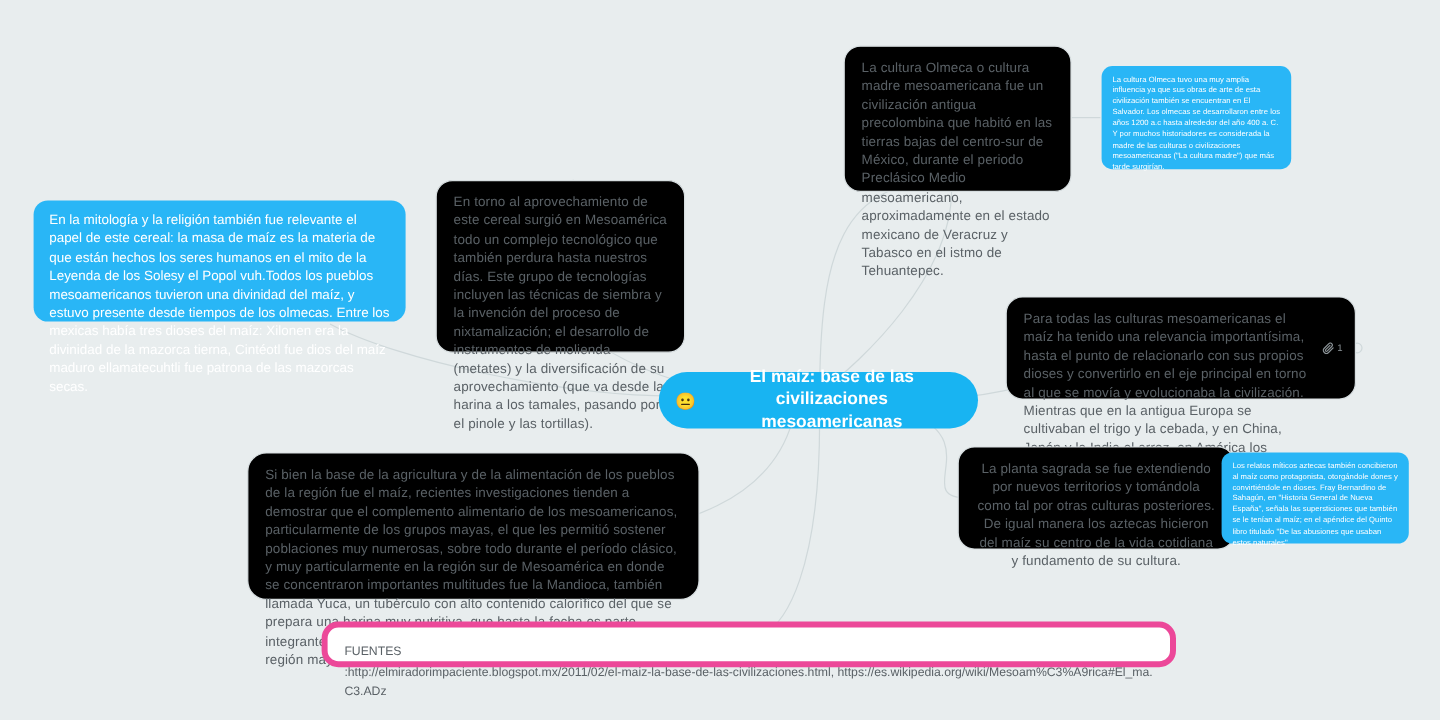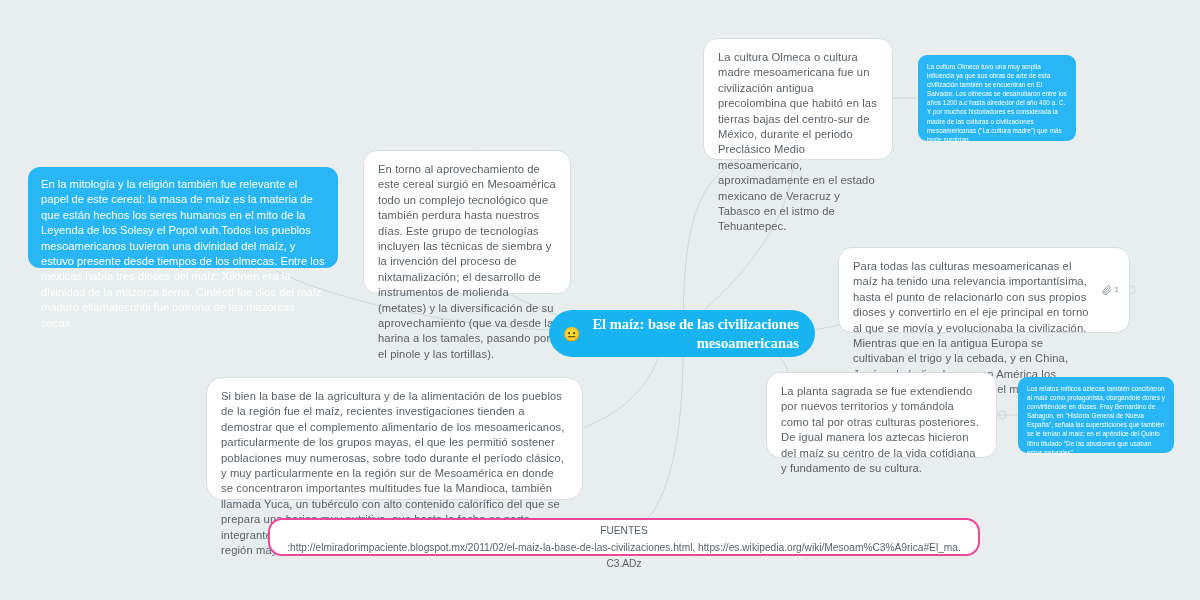--- a/index.html
+++ b/index.html
@@ -29,21 +29,21 @@
     pointer-events: none;
   }
 
   .node {
     position: absolute;
     box-sizing: border-box;
   }
 
   
   .note {
-    background: #ffffff;
+    background: #000000;
     border: 1px solid #d7dee0;
     border-radius: 14px;
     color: #5a6166;
     font-size: 11.2px;
     line-height: 15.4px;
     padding: 11px 14px 12px 14px;
     letter-spacing: 0.01em;
   }
   .note.wide { border-radius: 16px; }
 
@@ -79,50 +79,48 @@
     box-sizing: border-box;
     z-index: 5;
   }
   #root-node .root-emoji {
     font-size: 14px;
     line-height: 1;
     margin-right: 7px;
     flex: 0 0 auto;
   }
   #root-node .root-text {
-    text-align: right;
+    text-align: center;
     flex: 1 1 auto;
-    font-family: Liberation Serif, serif;
   }
 
   
   .attach {
     position: absolute;
     right: 10px;
     top: 50%;
     transform: translateY(-50%);
     display: flex;
     align-items: center;
     gap: 2px;
     color: #8b9397;
     font-size: 8px;
   }
   .attach svg { display: block; }
 
   
   #fuentes-box {
     background: #ffffff;
-    border: 2px solid #ec4899;
+    border: 5px solid #ec4899;
     border-radius: 14px;
     color: #5a6166;
     font-size: 10.2px;
     line-height: 16px;
-    padding: 3px 14px 9px 14px;
+    padding: 13px 14px 9px 14px;
     box-sizing: border-box;
-    text-align: center;
   }
   #fuentes-box .fuentes-title {
     display: block;
     margin-bottom: 1px;
   }
   #fuentes-box a,
   #fuentes-box .lnk {
     color: #5a6166;
     word-break: break-all;
   }
@@ -193,21 +191,21 @@
         <path d="M21.44 11.05l-9.19 9.19a6 6 0 0 1-8.49-8.49l9.19-9.19a4 4 0 0 1 5.66 5.66l-9.2 9.19a2 2 0 0 1-2.83-2.83l8.49-8.48"></path>
       </svg>
       <span>1</span>
     </span>
   </div>
 
   <div class="node note wide" style="left:206px; top:377px; width:377px; height:123px;">
     <span>Si bien la base de la agricultura y de la alimentación de los pueblos de la región fue el maíz, recientes investigaciones tienden a demostrar que el complemento alimentario de los mesoamericanos, particularmente de los grupos mayas, el que les permitió sostener poblaciones muy numerosas, sobre todo durante el período clásico, y muy particularmente en la región sur de Mesoamérica en donde se concentraron importantes multitudes fue la Mandioca, también llamada Yuca, un tubérculo con alto contenido calorífico del que se prepara una harina muy nutritiva, que hasta la fecha es parte integrante de la dieta de las diversas poblaciones que viven en la región maya y también en la cuenca del Caribe.</span>
   </div>
 
-  <div class="node note" style="left:766px; top:372px; width:231px; height:86px;">
+  <div class="node note" style="left:798px; top:372px; width:231px; height:86px;text-align:center;">
     <span>La planta sagrada se fue extendiendo por nuevos territorios y tomándola como tal por otras culturas posteriores. De igual manera los aztecas hicieron del maíz su centro de la vida cotidiana y fundamento de su cultura.</span>
   </div>
 
   <div class="node blue tiny" style="left:1018px; top:377px; width:156px; height:76px;">
     <span>Los relatos míticos aztecas también concibieron al maíz como protagonista, otorgándole dones y convirtiéndole en dioses. Fray Bernardino de Sahagún, en "Historia General de Nueva España", señala las supersticiones que también se le tenían al maíz; en el apéndice del Quinto libro titulado "De las abusiones que usaban estos naturales"</span>
   </div>
 
   <div id="fuentes-box" class="node" style="left:268px; top:518px; width:712px; height:38px;">
     <span class="fuentes-title">FUENTES</span>
     <span>:</span><span class="lnk">http://elmiradorimpaciente.blogspot.mx/2011/02/el-maiz-la-base-de-las-civilizaciones.html</span><span class="sep">, </span><span class="lnk">https://es.wikipedia.org/wiki/Mesoam%C3%A9rica#El_ma.C3.ADz</span>

